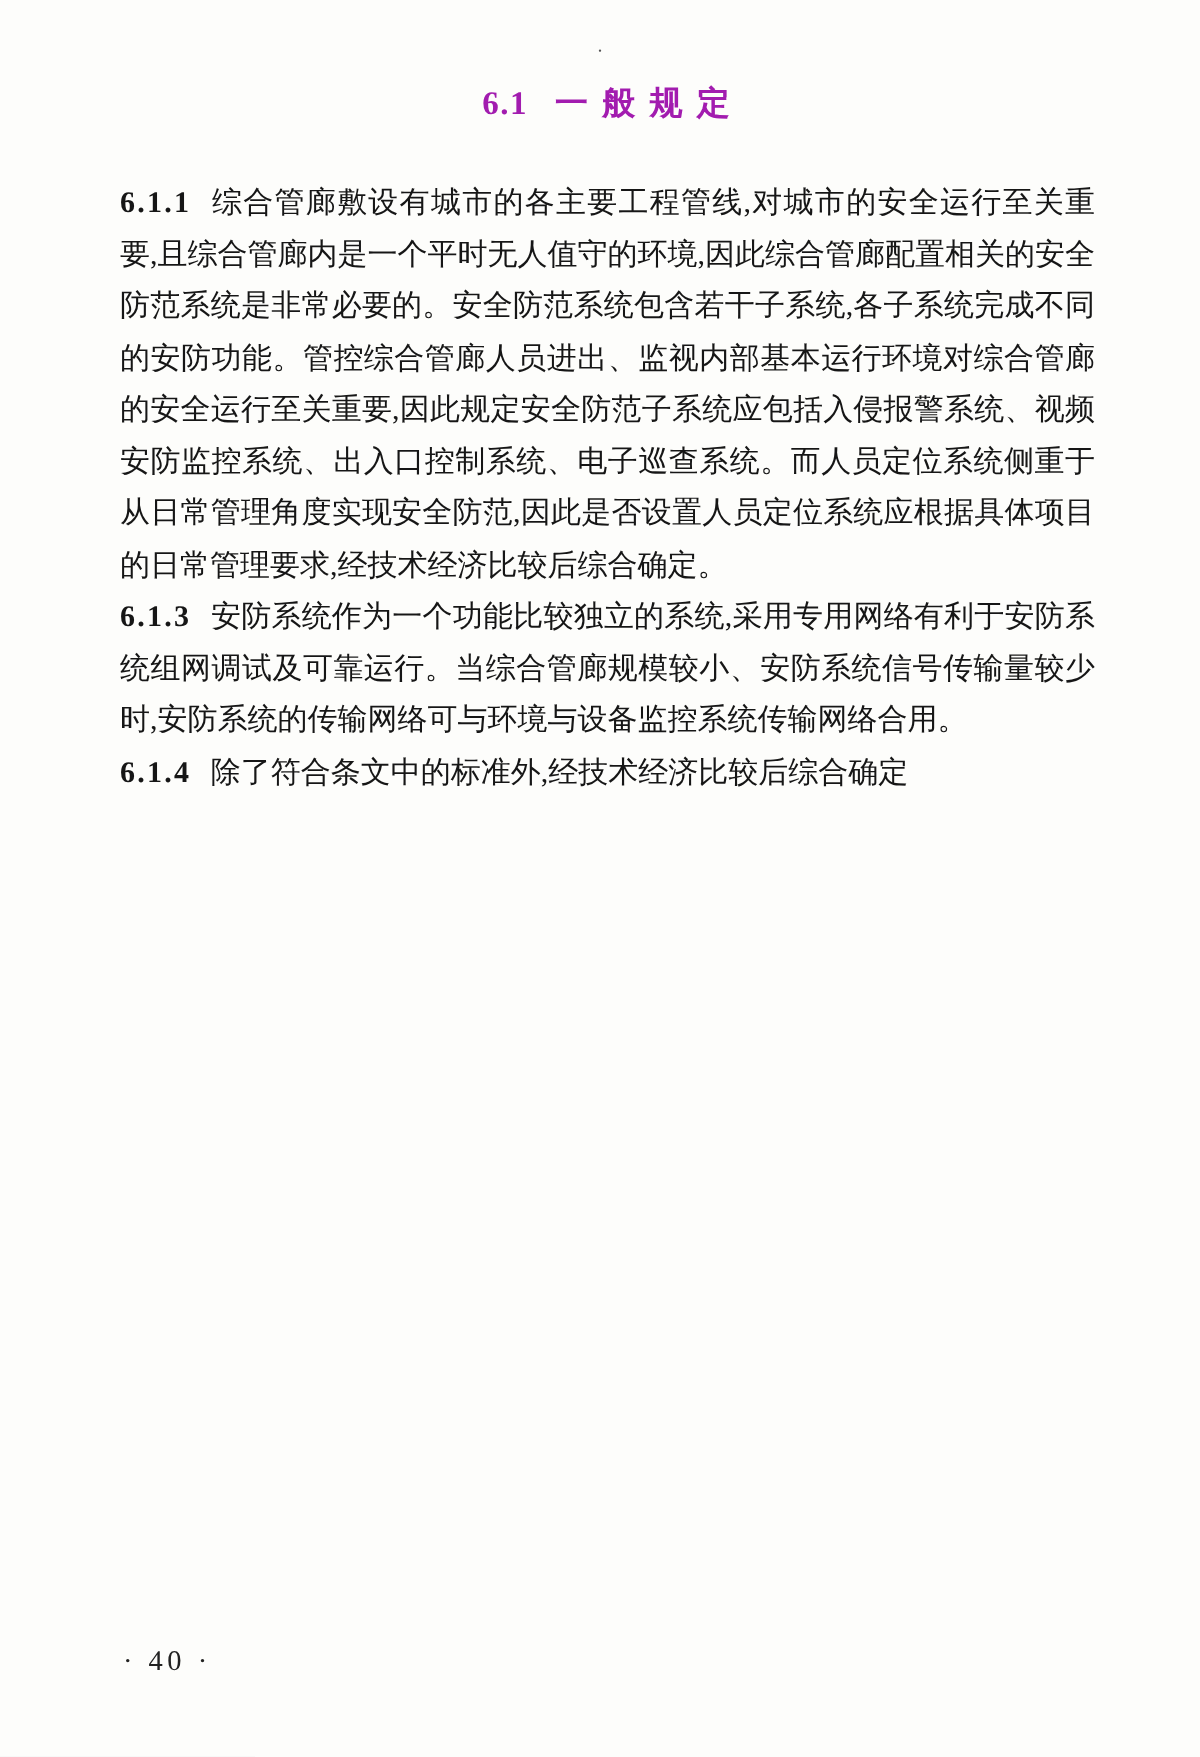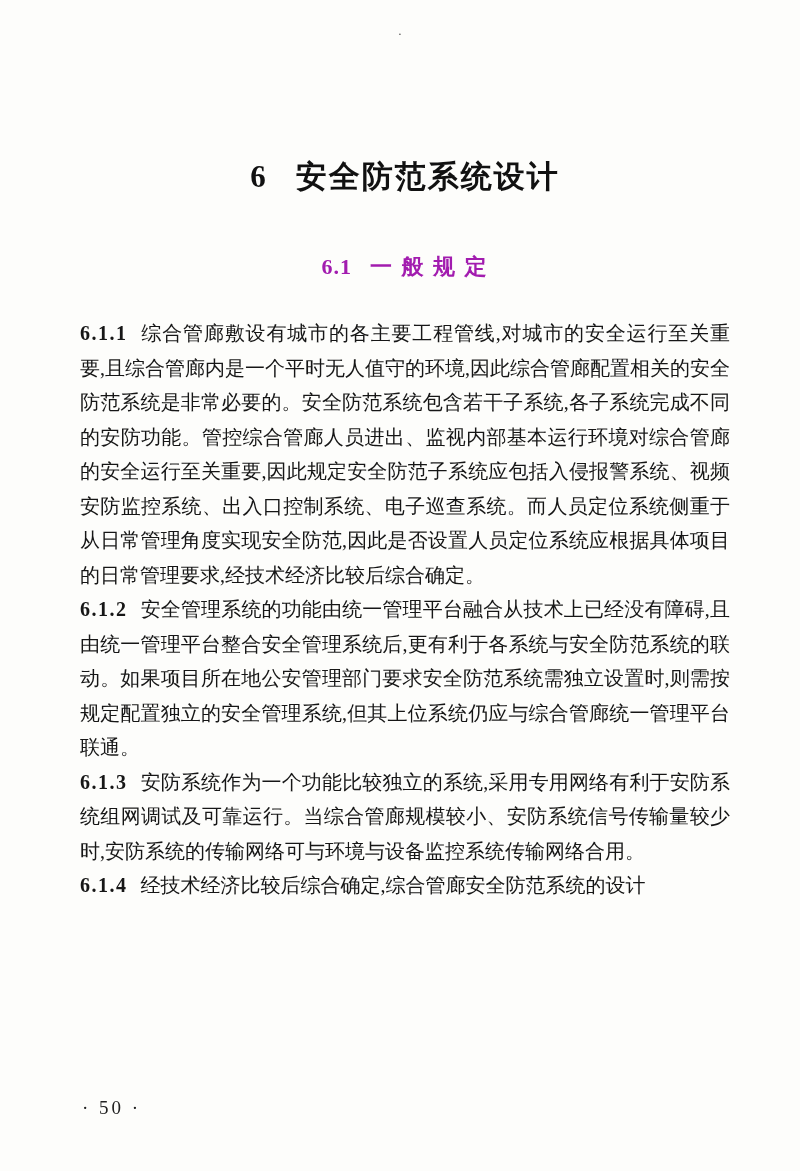--- a/index.html
+++ b/index.html
@@ -73,36 +73,32 @@
     color: #222;
   }
 </style>
 </head>
 <body>
 
 <div class="page">
 
   <div class="top-mark">·</div>
 
-  <h1 class="title">
-    <span class="title-num">6</span><span>安全防范系统设计</span>
-  </h1>
 
   <h2 class="section">
     <span class="section-num">6.1</span><span class="section-title">一 般 规 定</span>
   </h2>
 
   <div class="body-text">
 
     <p class="para"><b class="pnum">6.1.1</b><span class="ptext">综合管廊敷设有城市的各主要工程管线,对城市的安全运行至关重要,且综合管廊内是一个平时无人值守的环境,因此综合管廊配置相关的安全防范系统是非常必要的。安全防范系统包含若干子系统,各子系统完成不同的安防功能。管控综合管廊人员进出、监视内部基本运行环境对综合管廊的安全运行至关重要,因此规定安全防范子系统应包括入侵报警系统、视频安防监控系统、出入口控制系统、电子巡查系统。而人员定位系统侧重于从日常管理角度实现安全防范,因此是否设置人员定位系统应根据具体项目的日常管理要求,经技术经济比较后综合确定。</span></p>
 
-    <p class="para"><b class="pnum">6.1.2</b><span class="ptext">安全管理系统的功能由统一管理平台融合从技术上已经没有障碍,且由统一管理平台整合安全管理系统后,更有利于各系统与安全防范系统的联动。如果项目所在地公安管理部门要求安全防范系统需独立设置时,则需按规定配置独立的安全管理系统,但其上位系统仍应与综合管廊统一管理平台联通。</span></p>
 
     <p class="para"><b class="pnum">6.1.3</b><span class="ptext">安防系统作为一个功能比较独立的系统,采用专用网络有利于安防系统组网调试及可靠运行。当综合管廊规模较小、安防系统信号传输量较少时,安防系统的传输网络可与环境与设备监控系统传输网络合用。</span></p>
 
 
-    <p class="para"><b class="pnum">6.1.4</b><span class="ptext">经技术经济比较后综合确定,综合管廊安全防范系统的设计</span></p>
+    <p class="para"><b class="pnum">6.1.4</b><span class="ptext">除了符合条文中的标准外,经技术经济比较后综合确定</span></p>
 
   </div>
 
-  <div class="footer">· 50 ·</div>
+  <div class="footer">· 40 ·</div>
 
 </div>
 
 </body></html>

